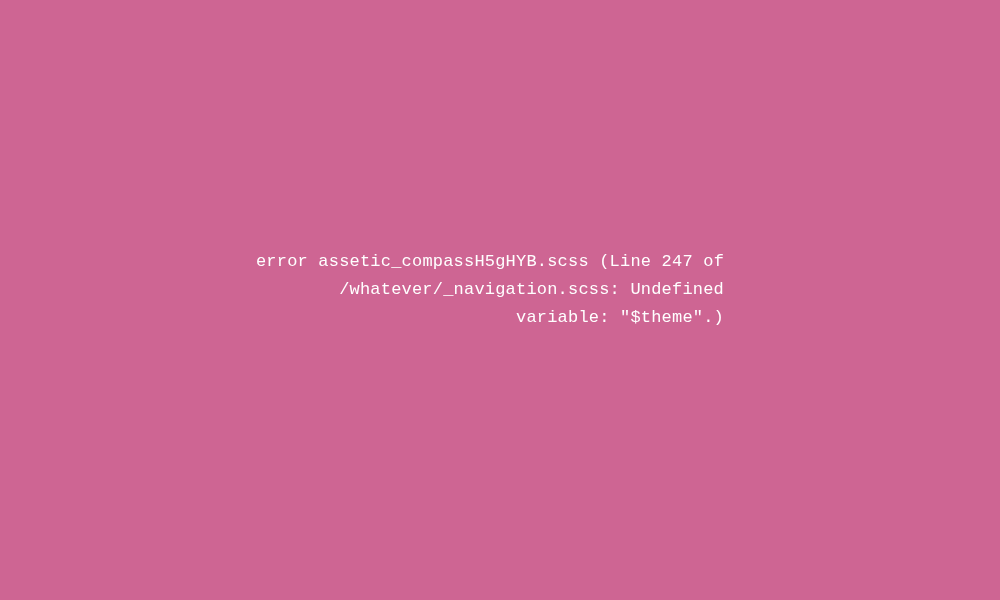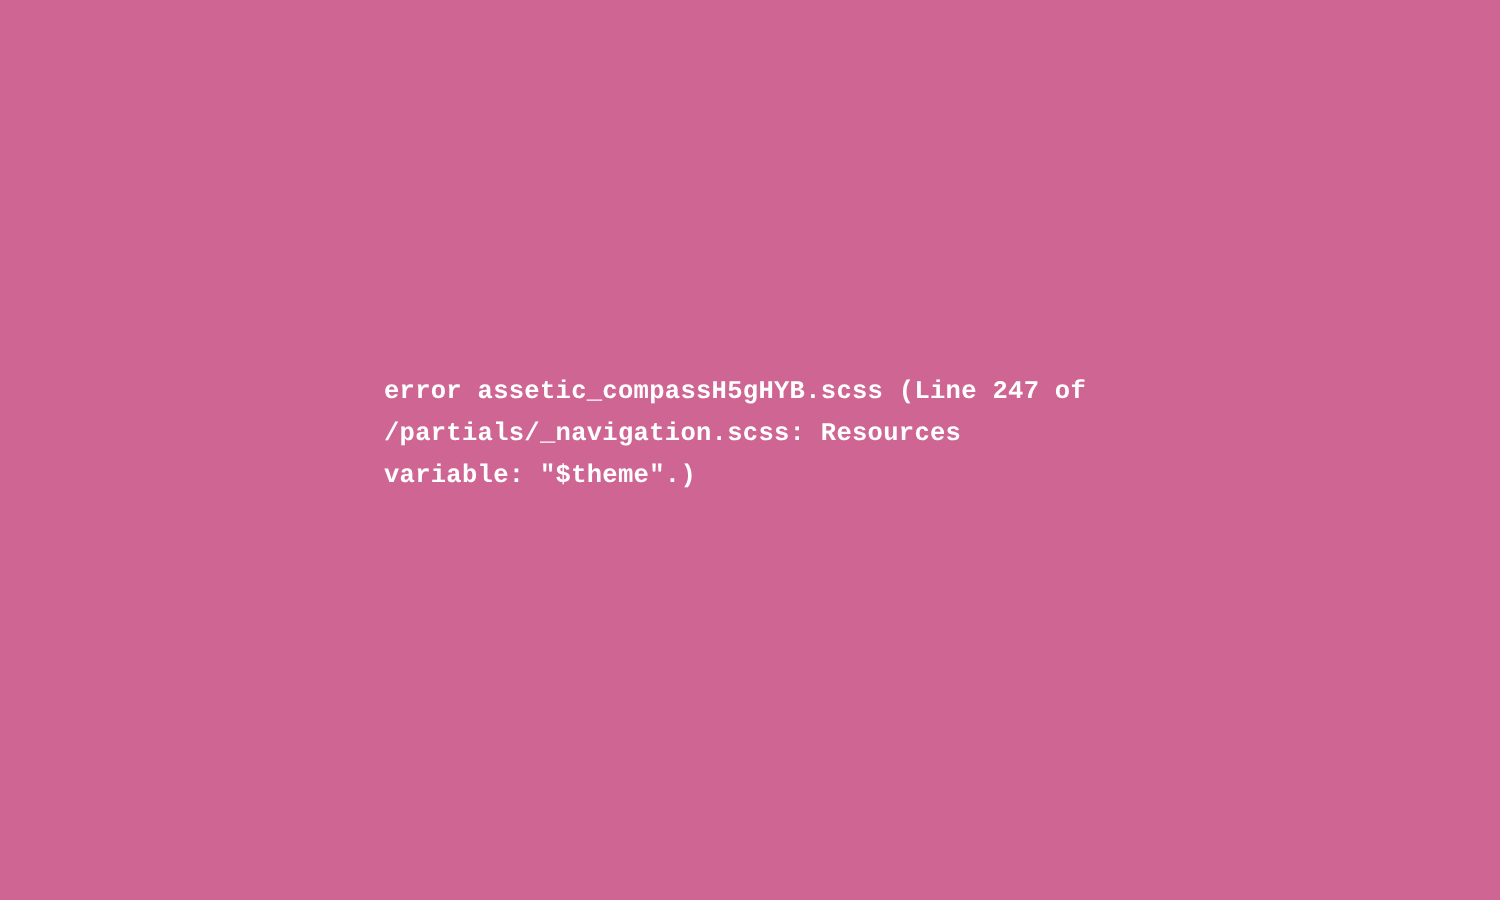--- a/index.html
+++ b/index.html
@@ -15,30 +15,29 @@
       display: flex;
       align-items: center;
       justify-content: center;
       overflow: hidden;
     }
     .error-container {
       color: #ffffff;
       font-size: 17px;
       line-height: 1.65;
       max-width: 480px;
-      text-align: left;
+      text-align: right;
       letter-spacing: 0.2px;
       margin-top: -20px;
       margin-left: -20px;
-      font-weight: bold;
     }
     .error-line {
       display: block;
     }
   </style>
 </head>
 <body>
 
 <div class="error-container">
   <span class="error-line">error assetic_compassH5gHYB.scss (Line 247 of</span>
-  <span class="error-line">/partials/_navigation.scss: Resources</span>
+  <span class="error-line">/whatever/_navigation.scss: Undefined</span>
   <span class="error-line">variable: "$theme".)</span>
 </div>
 
 </body></html>

